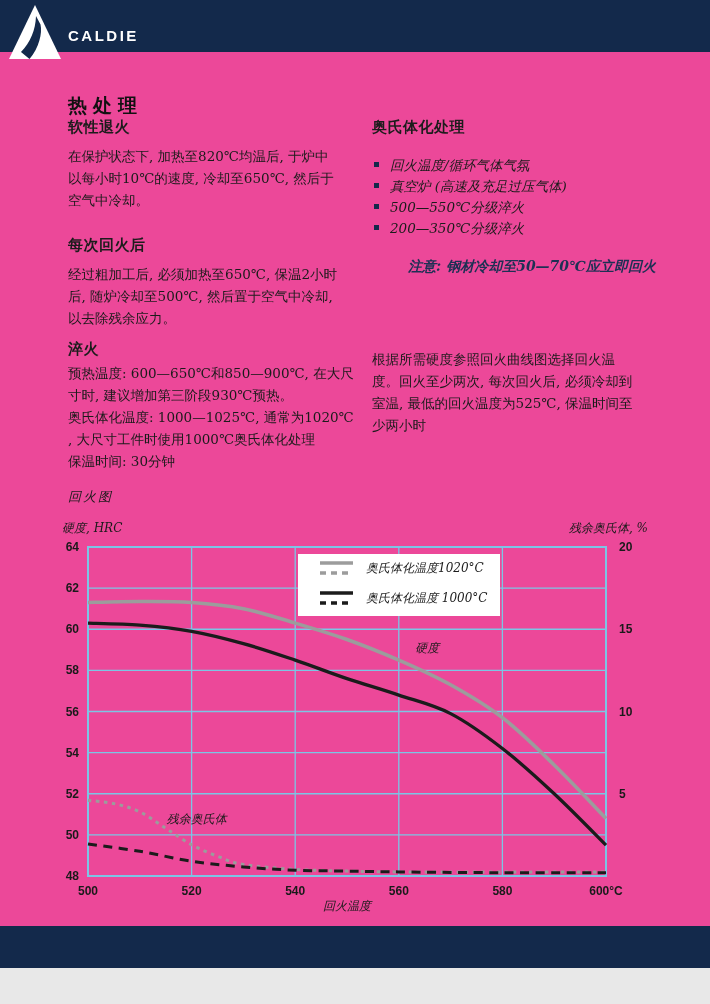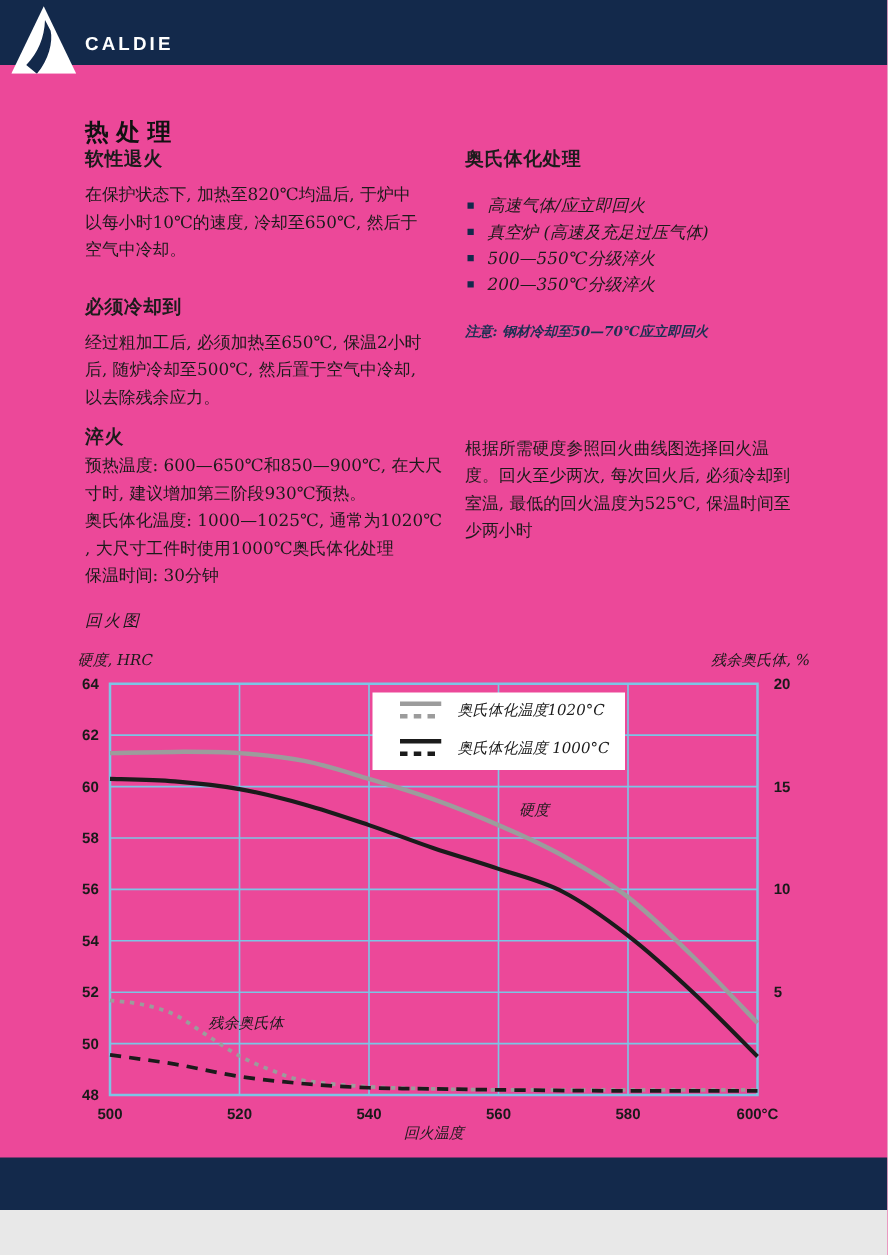--- a/index.html
+++ b/index.html
@@ -23,21 +23,21 @@
   .sec-stress{left:68px;top:236px;}
   .sec-hard{left:68px;top:340px;}
   .sec-hard .body{margin-top:3px;}
   .sec-media{left:372px;top:118px;width:320px;}
   .sec-temper{left:372px;top:340px;}
   .bullets{list-style:none;margin:20px 0 0;padding:0;}
   .bullets li{display:flex;align-items:flex-start;margin:0 0 5px;line-height:16px;}
   .bullet-sq{flex:0 0 auto;width:5px;height:5px;background:#13294b;margin:5px 11px 0 2px;}
   .bullet-txt{font-family:"DejaVu Serif",serif;font-style:italic;font-size:13.5px;color:#1b1b1b;}
   .note{margin-top:22px;font-family:"DejaVu Serif",serif;font-style:italic;font-weight:bold;
-        font-size:11px;color:#1d3054;}
+        font-size:14px;color:#1d3054;text-align:center;}
   
   .chart-heading{position:absolute;left:68px;top:488px;font-family:Liberation Sans, sans-serif;
                  font-style:italic;font-size:13px;color:#1b1b1b;letter-spacing:2px;}
   .axis-label{position:absolute;top:520px;font-family:"DejaVu Serif",serif;font-style:italic;
               font-size:12px;color:#1b1b1b;}
   .axis-label.left{left:62px;}
   .axis-label.right{right:62px;}
   .x-axis-label{position:absolute;left:88px;top:898px;width:518px;text-align:center;
                 font-family:"DejaVu Serif",serif;font-style:italic;font-size:12px;color:#1b1b1b;}
   #chart-svg{position:absolute;left:0;top:478px;}
@@ -64,41 +64,41 @@
   <h1 class="page-title">热处理</h1>
 
   <section class="sec sec-soft">
     <h3>软性退火</h3>
     <p class="body">在保护状态下, 加热至820℃均温后, 于炉中
 以每小时10℃的速度, 冷却至650℃, 然后于
 空气中冷却。</p>
   </section>
 
   <section class="sec sec-stress">
-    <h3>必须冷却到</h3>
+    <h3>每次回火后</h3>
     <p class="body">经过粗加工后, 必须加热至650℃, 保温2小时
 后, 随炉冷却至500℃, 然后置于空气中冷却,
 以去除残余应力。</p>
   </section>
 
   <section class="sec sec-hard">
     <h3>淬火</h3>
     <p class="body">预热温度: 600—650℃和850—900℃, 在大尺
 寸时, 建议增加第三阶段930℃预热。
 奥氏体化温度: 1000—1025℃, 通常为1020℃
 , 大尺寸工件时使用1000℃奥氏体化处理
 保温时间: 30分钟</p>
   </section>
 
   <section class="sec sec-media">
     <h3>奥氏体化处理</h3>
     <ul class="bullets">
       <li>
         <span class="bullet-sq"></span>
-        <span class="bullet-txt">高速气体/应立即回火</span>
+        <span class="bullet-txt">回火温度/循环气体气氛</span>
       </li>
       <li>
         <span class="bullet-sq"></span>
         <span class="bullet-txt">真空炉 (高速及充足过压气体)</span>
       </li>
       <li>
         <span class="bullet-sq"></span>
         <span class="bullet-txt">500—550℃分级淬火</span>
       </li>
       <li>

